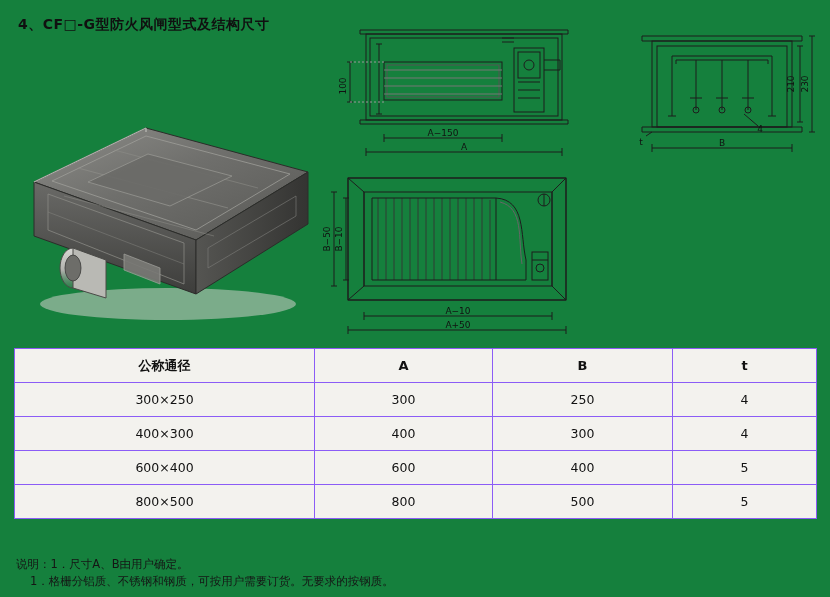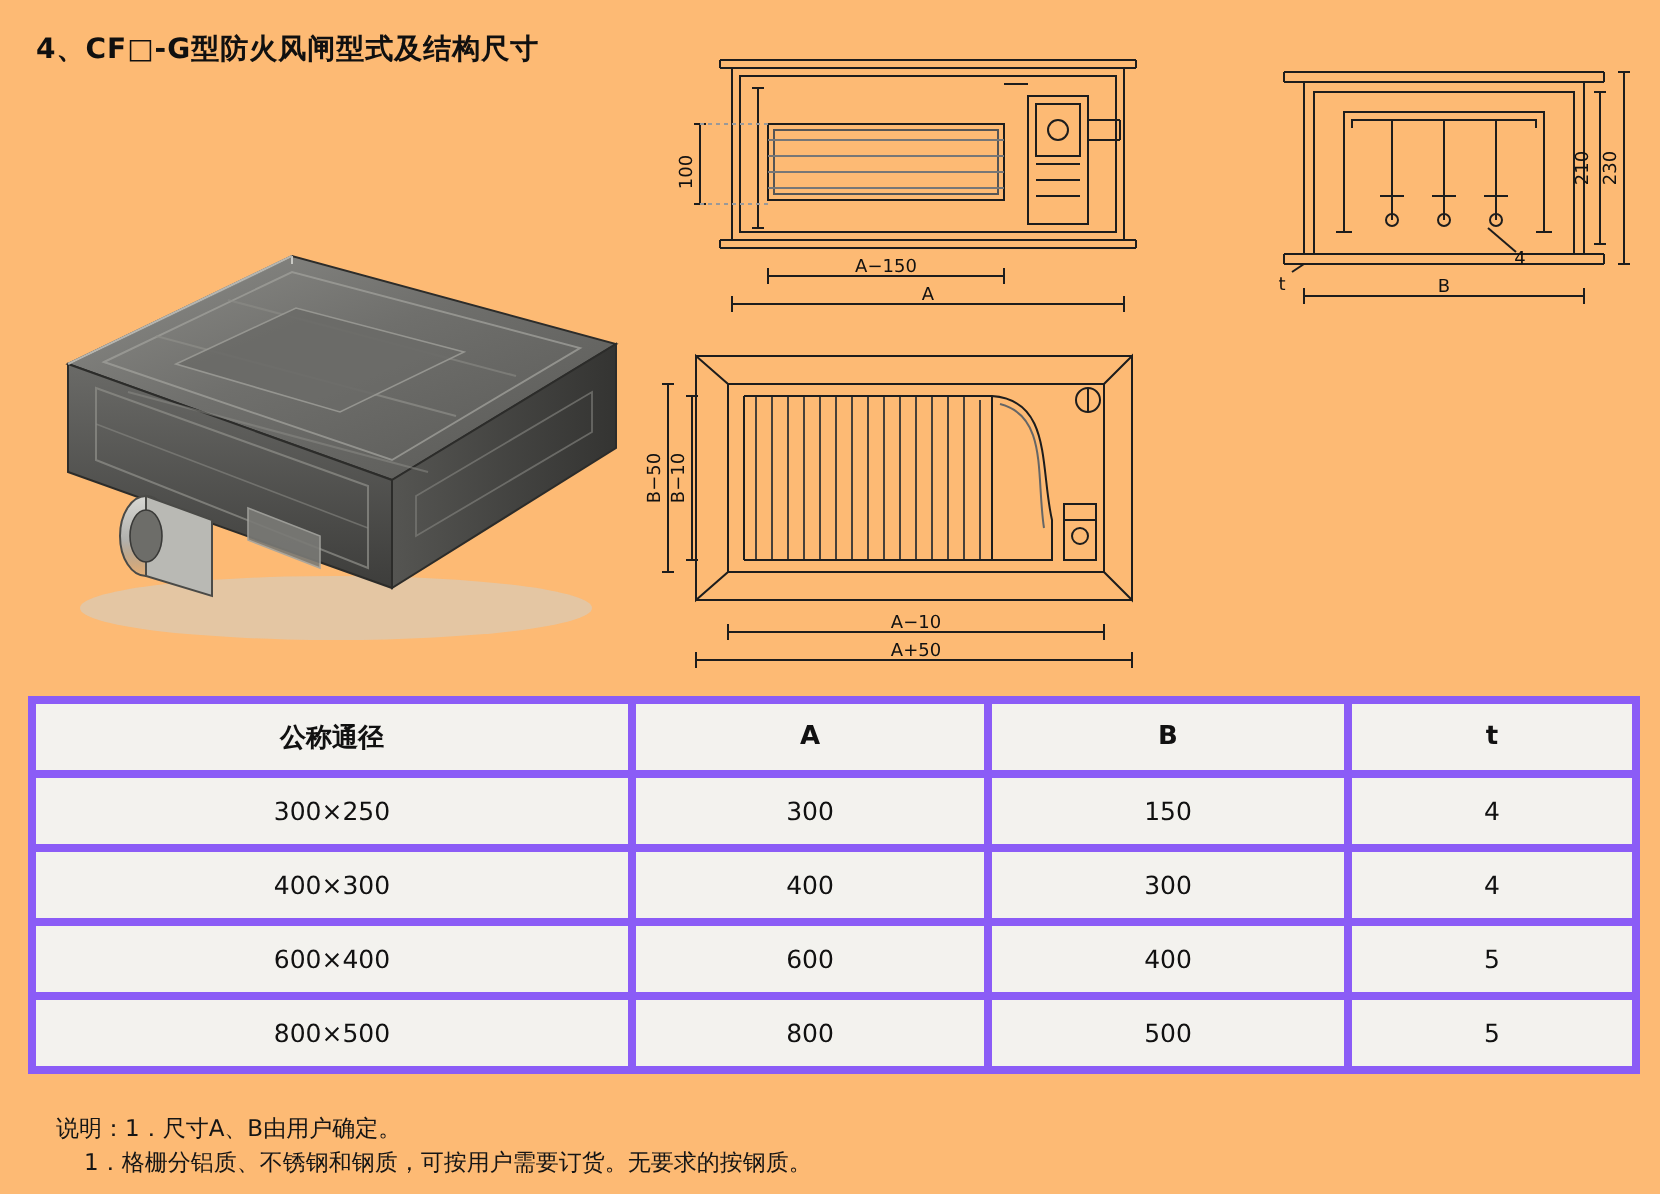--- a/index.html
+++ b/index.html
@@ -9,21 +9,21 @@
   }
   body {
     font-family: "DejaVu Sans", "Liberation Sans", sans-serif;
     color: #1a1a1a;
   }
   #page {
     position: relative;
     width: 830px;
     height: 597px;
     overflow: hidden;
-    background: #fdba74;
+    background: #15803d;
   }
 
   
   .heading {
     position: absolute;
     left: 18px;
     top: 16px;
     font-size: 14px;
     font-weight: bold;
     letter-spacing: 0.5px;
@@ -53,41 +53,41 @@
     left: 14px;
     top: 348px;
     width: 802px;
   }
   table.spec {
     border-collapse: collapse;
     width: 802px;
     table-layout: fixed;
   }
   table.spec th, table.spec td {
-    border: 4px solid #8b5cf6;
+    border: 1px solid #8b5cf6;
     height: 31px;
     text-align: center;
     vertical-align: middle;
     font-size: 12.5px;
     color: #111;
     background: #f3f2ee;
   }
   table.spec th {
     font-weight: bold;
     font-size: 13px;
   }
   table.spec col.c1 { width: 300px; }
   table.spec col.c2 { width: 178px; }
   table.spec col.c3 { width: 180px; }
   table.spec col.c4 { width: 144px; }
 
   
   .notes {
     position: absolute;
-    left: 28px;
+    left: 16px;
     top: 556px;
     width: 790px;
     font-size: 11.5px;
     line-height: 17px;
     color: #151515;
   }
   .notes div { white-space: nowrap; }
   .notes .n2 { padding-left: 14px; }
 
   
@@ -356,21 +356,21 @@
           <th>公称通径</th>
           <th>A</th>
           <th>B</th>
           <th>t</th>
         </tr>
       </thead>
       <tbody>
         <tr>
           <td>300×250</td>
           <td>300</td>
-          <td>150</td>
+          <td>250</td>
           <td>4</td>
         </tr>
         <tr>
           <td>400×300</td>
           <td>400</td>
           <td>300</td>
           <td>4</td>
         </tr>
         <tr>
           <td>600×400</td>

